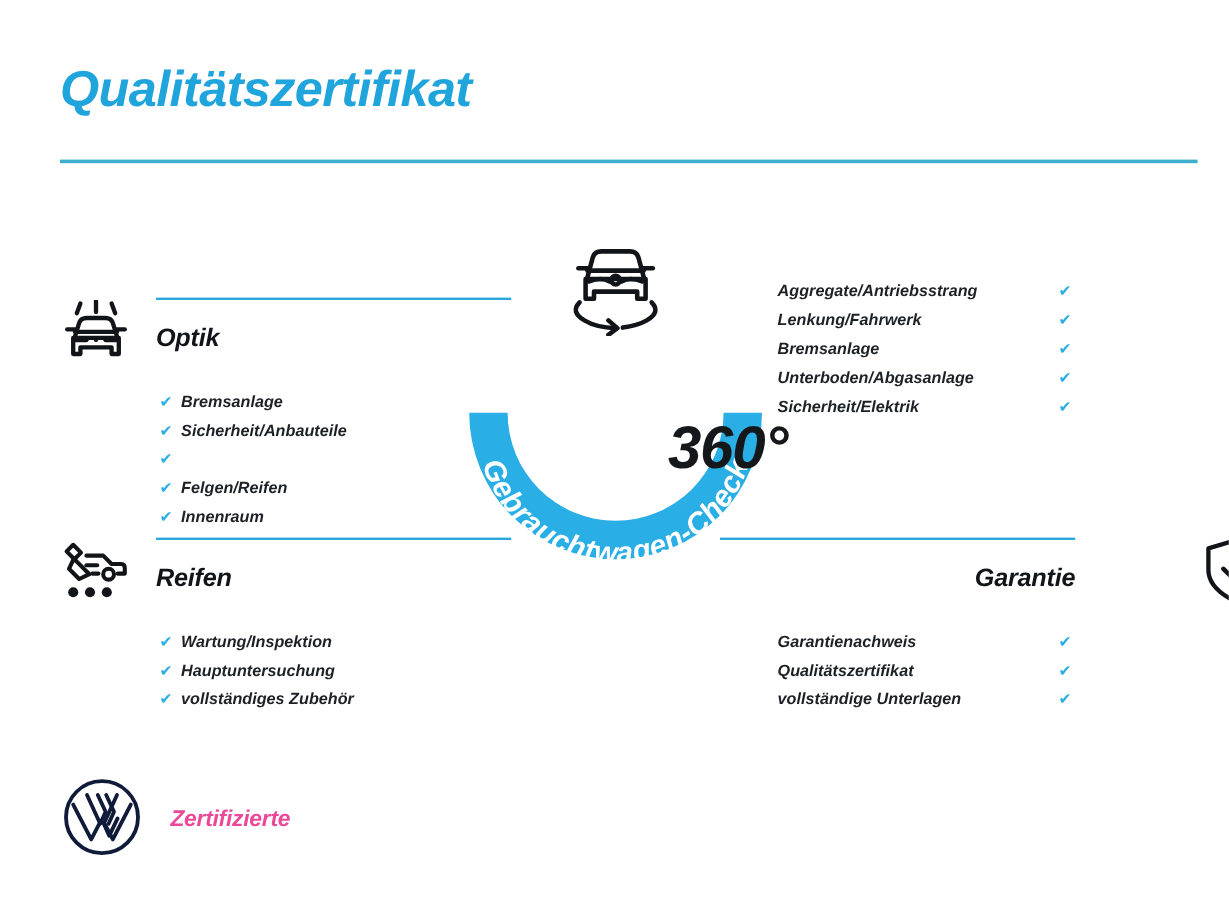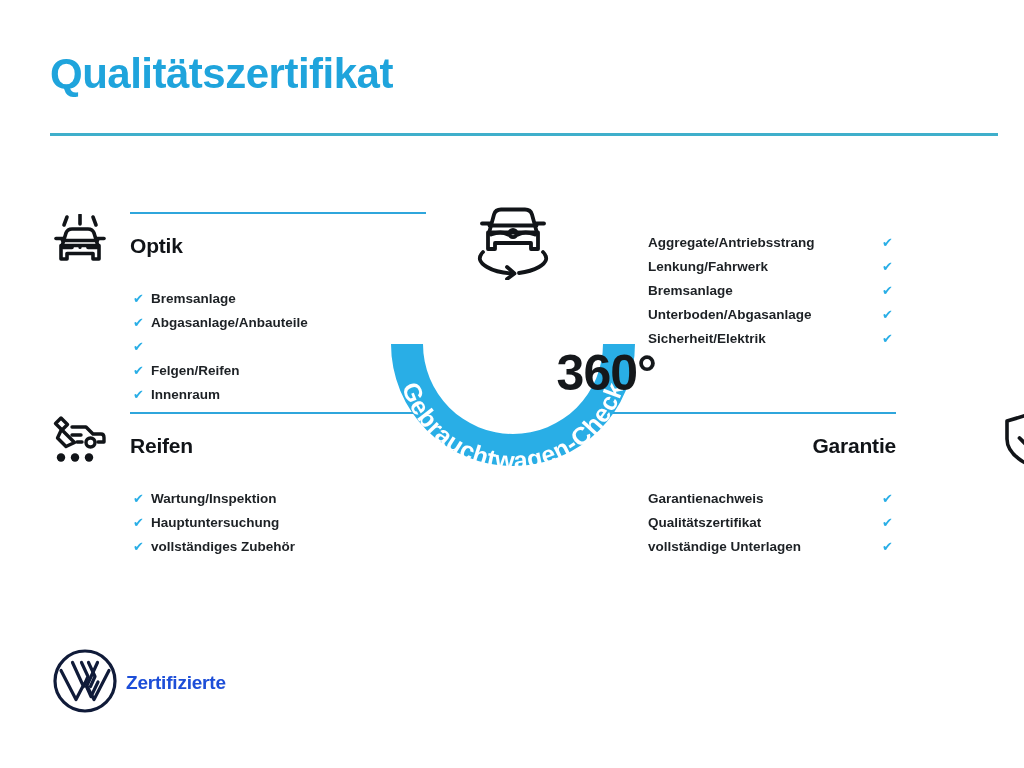--- a/index.html
+++ b/index.html
@@ -11,20 +11,21 @@
     background: #ffffff;
     font-family: "Liberation Sans", "DejaVu Sans", sans-serif;
     overflow: hidden;
   }
 
   #page {
     position: relative;
     width: 1024px;
     height: 751px;
     background: #ffffff;
+    font-style: italic;
   }
 
   
   #page-title {
     position: absolute;
     left: 50px;
     top: 52px;
     font-size: 42px;
     font-weight: bold;
     letter-spacing: -0.5px;
@@ -46,20 +47,21 @@
   .section {
     position: absolute;
     width: 330px;
   }
   .section.left  { left: 48px; }
   .section.right { left: 648px; }
 
   .sec-top {
     position: relative;
     height: 56px;
+    margin-top: 36px;
   }
 
   .sec-icon {
     position: absolute;
     top: 0;
     width: 74px;
     height: 56px;
     display: flex;
     align-items: center;
   }
@@ -160,25 +162,25 @@
     position: absolute;
     left: 52px;
     top: 648px;
     display: flex;
     align-items: center;
   }
 
   #brand-logo { flex: none; }
 
   #brand-text {
-    margin-left: 8px;
+    margin-left: 24px;
     font-size: 19px;
     font-weight: bold;
     line-height: 1.28;
-    color: #1d4ed8;
+    color: #ec4899;
     letter-spacing: -0.2px;
     white-space: nowrap;
   }
 </style>
 </head>
 <body>
 
 <div id="page">
 
   <div id="page-title">Qualitätszertifikat</div>
@@ -204,21 +206,21 @@
       <div class="sec-heading">Optik</div>
       <div class="sec-rule"></div>
     </div>
     <ul class="sec-list">
       <li>
           <span class="check">✔</span>
           <span>Bremsanlage</span>
         </li>
       <li>
           <span class="check">✔</span>
-          <span>Abgasanlage/Anbauteile</span>
+          <span>Sicherheit/Anbauteile</span>
         </li>
       <li>
           <span class="check">✔</span>
         </li>
       <li>
           <span class="check">✔</span>
           <span>Felgen/Reifen</span>
         </li>
       <li>
           <span class="check">✔</span>

